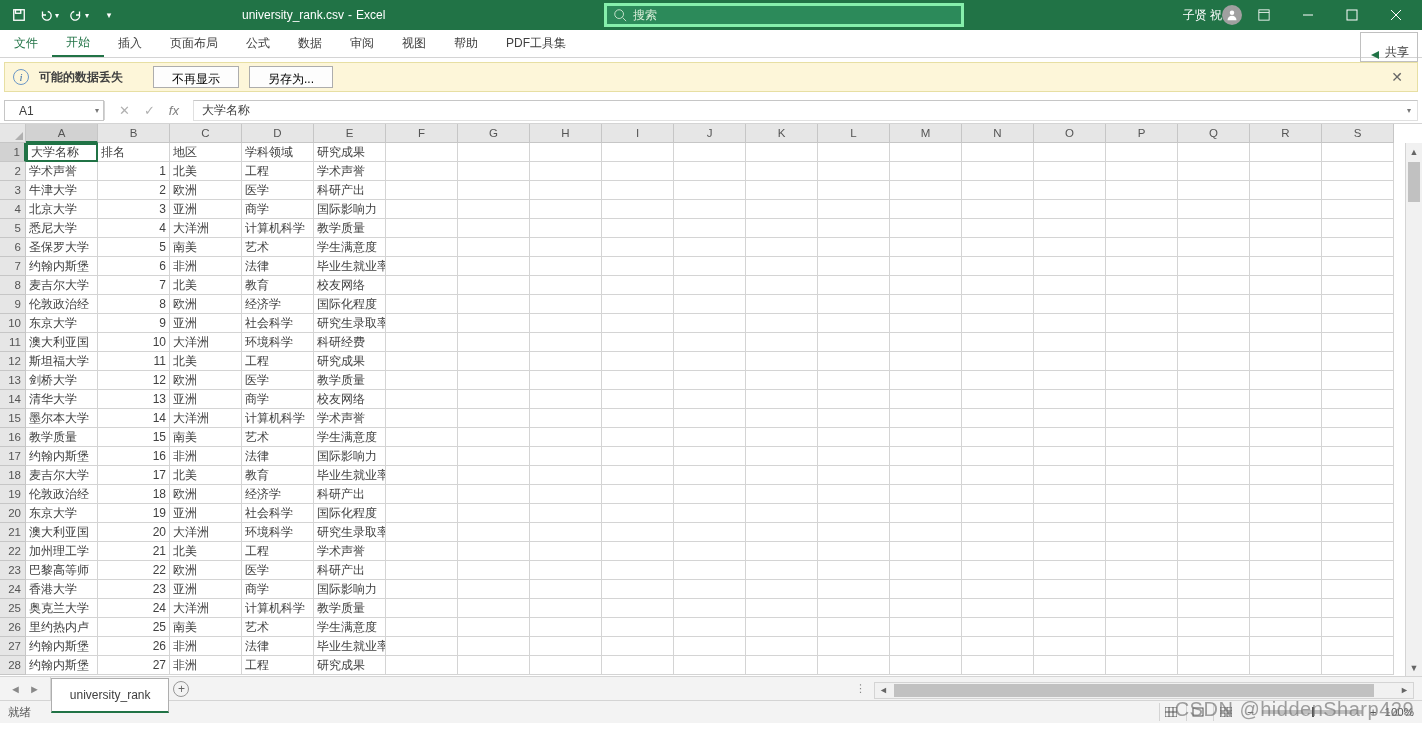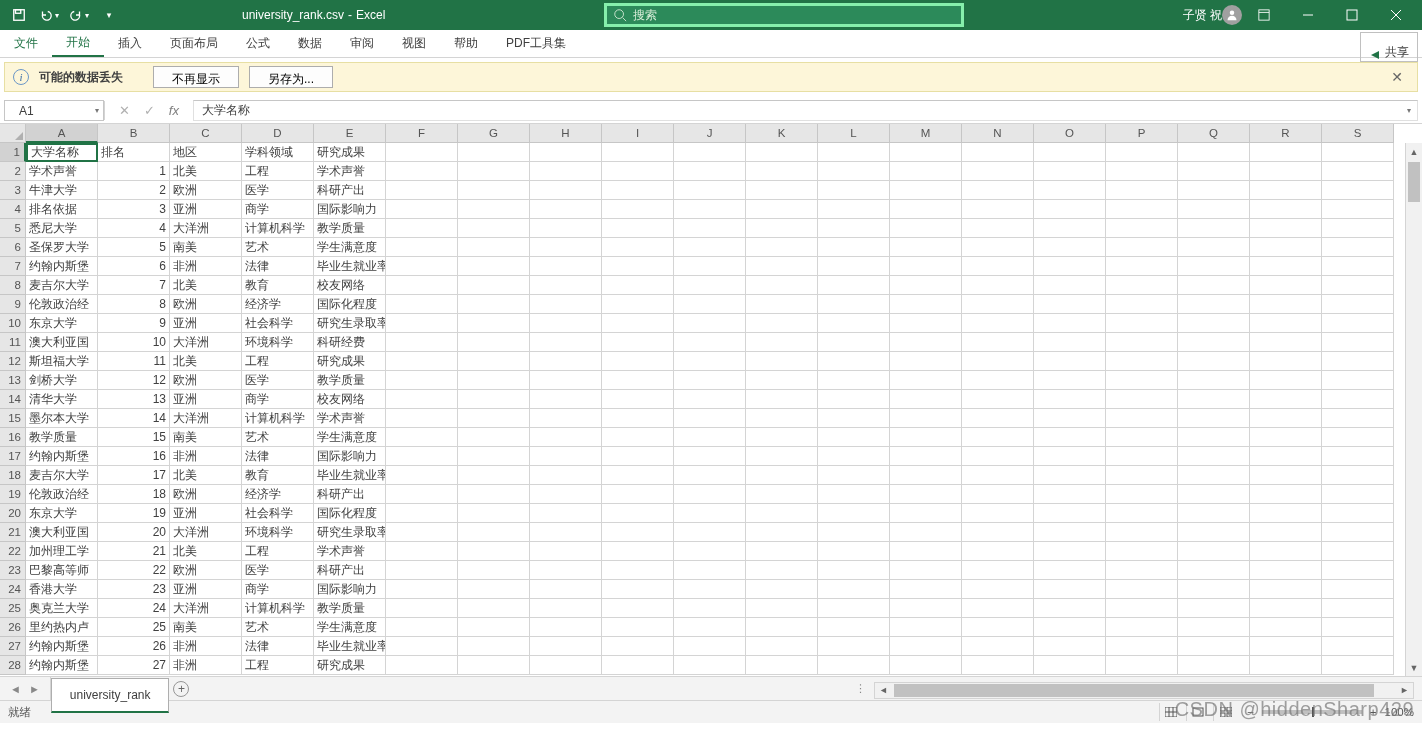--- a/index.html
+++ b/index.html
@@ -284,21 +284,21 @@
       <div class="cell"></div>
       <div class="cell"></div>
       <div class="cell"></div>
       <div class="cell"></div>
       <div class="cell"></div>
       <div class="cell"></div>
       <div class="cell"></div>
       <div class="cell"></div>
       <div class="cell"></div>
       <div class="row-hdr">4</div>
-      <div class="cell">排名依据</div>
+      <div class="cell">北京大学</div>
       <div class="cell num">3</div>
       <div class="cell">亚洲</div>
       <div class="cell">商学</div>
       <div class="cell">国际影响力</div>
       <div class="cell"></div>
       <div class="cell"></div>
       <div class="cell"></div>
       <div class="cell"></div>
       <div class="cell"></div>
       <div class="cell"></div>

